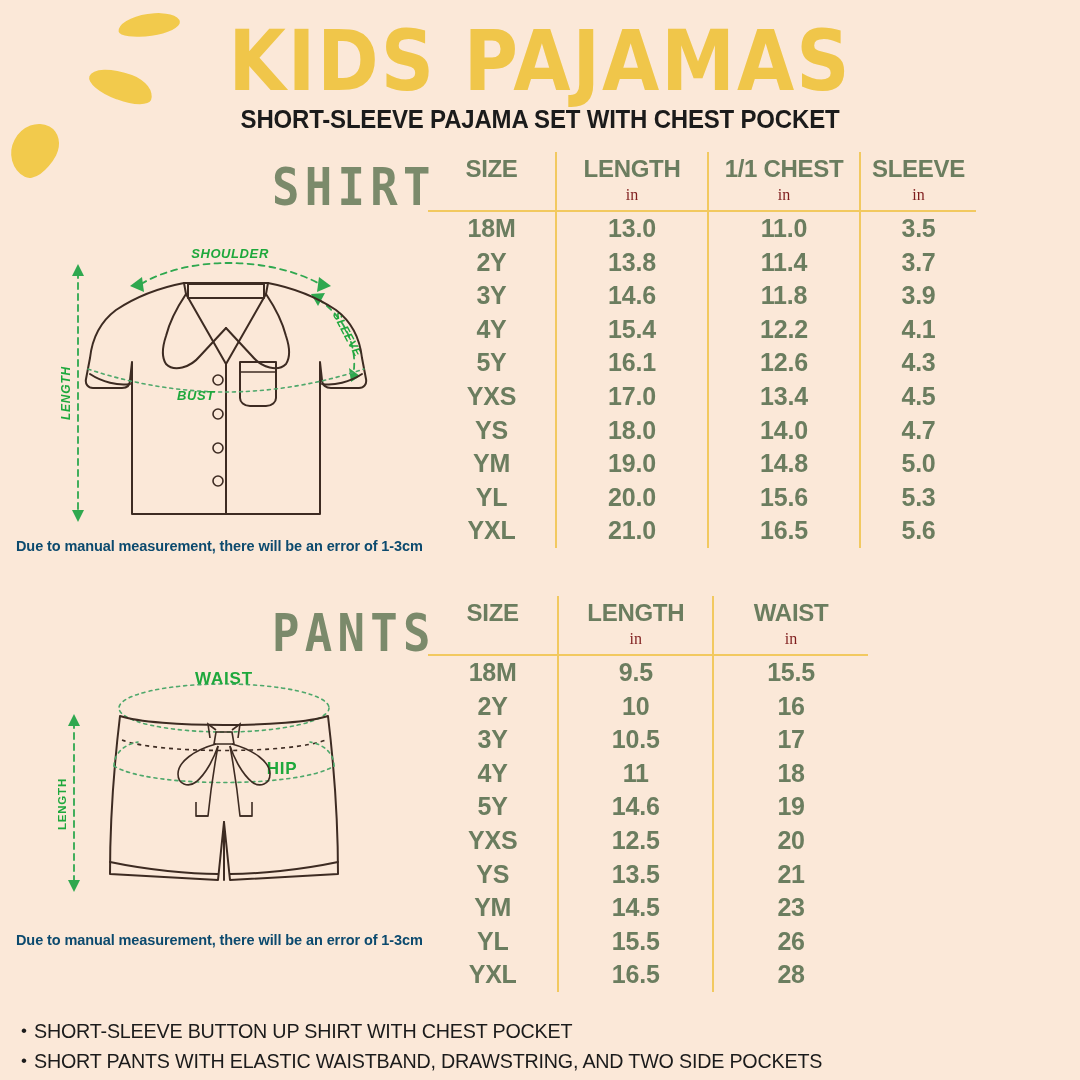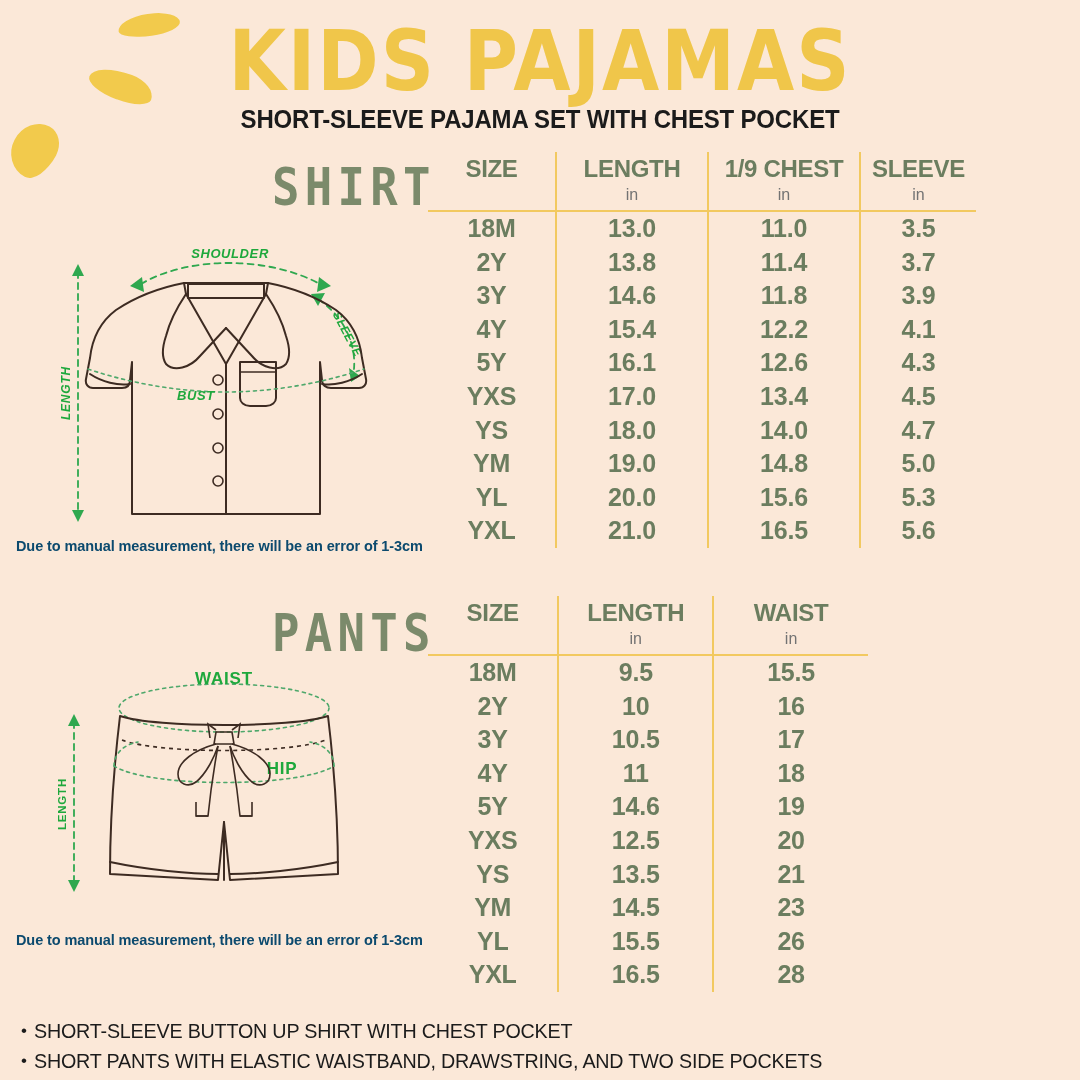--- a/index.html
+++ b/index.html
@@ -84,23 +84,24 @@
   th.h {
     font-size: 24px;
     font-weight: 700;
     letter-spacing: -0.3px;
     padding-top: 2px;
     line-height: 30px;
   }
   .unit {
     font-size: 16px;
     font-weight: 400;
-    color: #737373;
+    color: #7f1d1d;
     line-height: 22px;
     padding-bottom: 4px;
+    font-family: Liberation Serif, serif;
   }
   td.v {
     font-size: 25px;
     font-weight: 700;
     line-height: 33.6px;
     letter-spacing: -0.2px;
   }
   .vdiv { border-left: 2.5px solid #f2c960; }
   .hrule td, .hrule th { border-bottom: 2.5px solid #f2c960; }
 
@@ -221,21 +222,21 @@
     </svg>
   </div>
   <div class="note note-shirt">Due to manual measurement, there will be an error of 1-3cm</div>
 
   <div class="table t-shirt">
     <table>
       <thead>
         <tr>
           <th class="h c-size">SIZE</th>
           <th class="h c-len vdiv">LENGTH</th>
-          <th class="h c-chest vdiv">1/9 CHEST</th>
+          <th class="h c-chest vdiv">1/1 CHEST</th>
           <th class="h c-slv vdiv">SLEEVE</th>
         </tr>
         <tr class="hrule">
           <th class="unit"></th>
           <th class="unit vdiv">in</th>
           <th class="unit vdiv">in</th>
           <th class="unit vdiv">in</th>
         </tr>
       </thead>
       <tbody>

